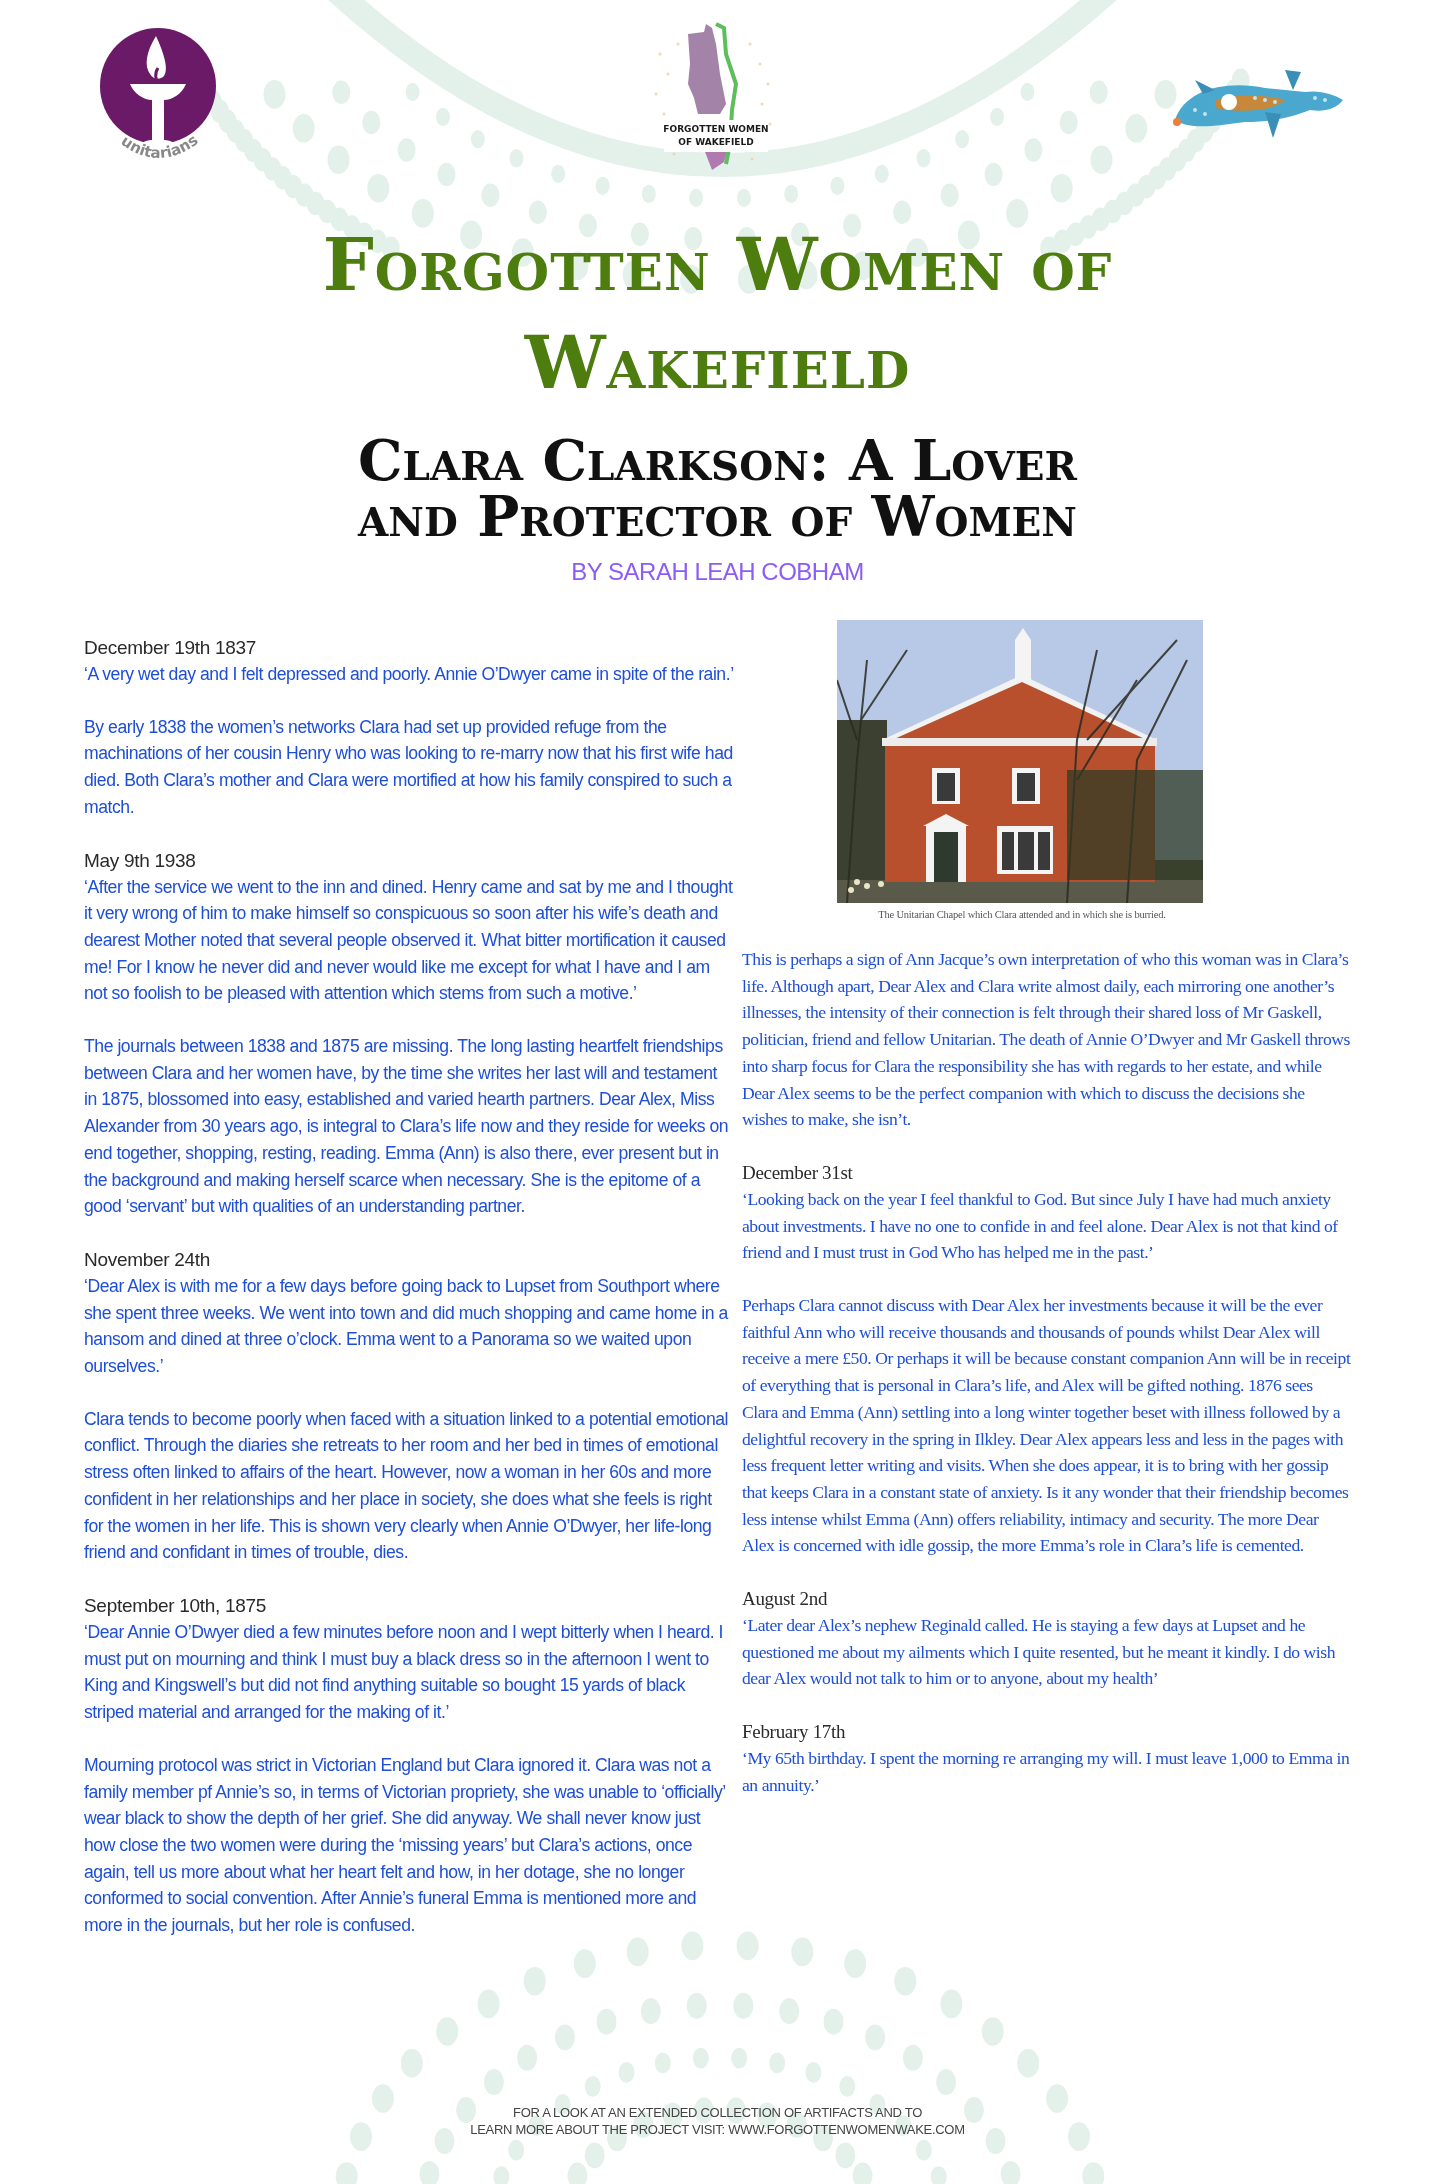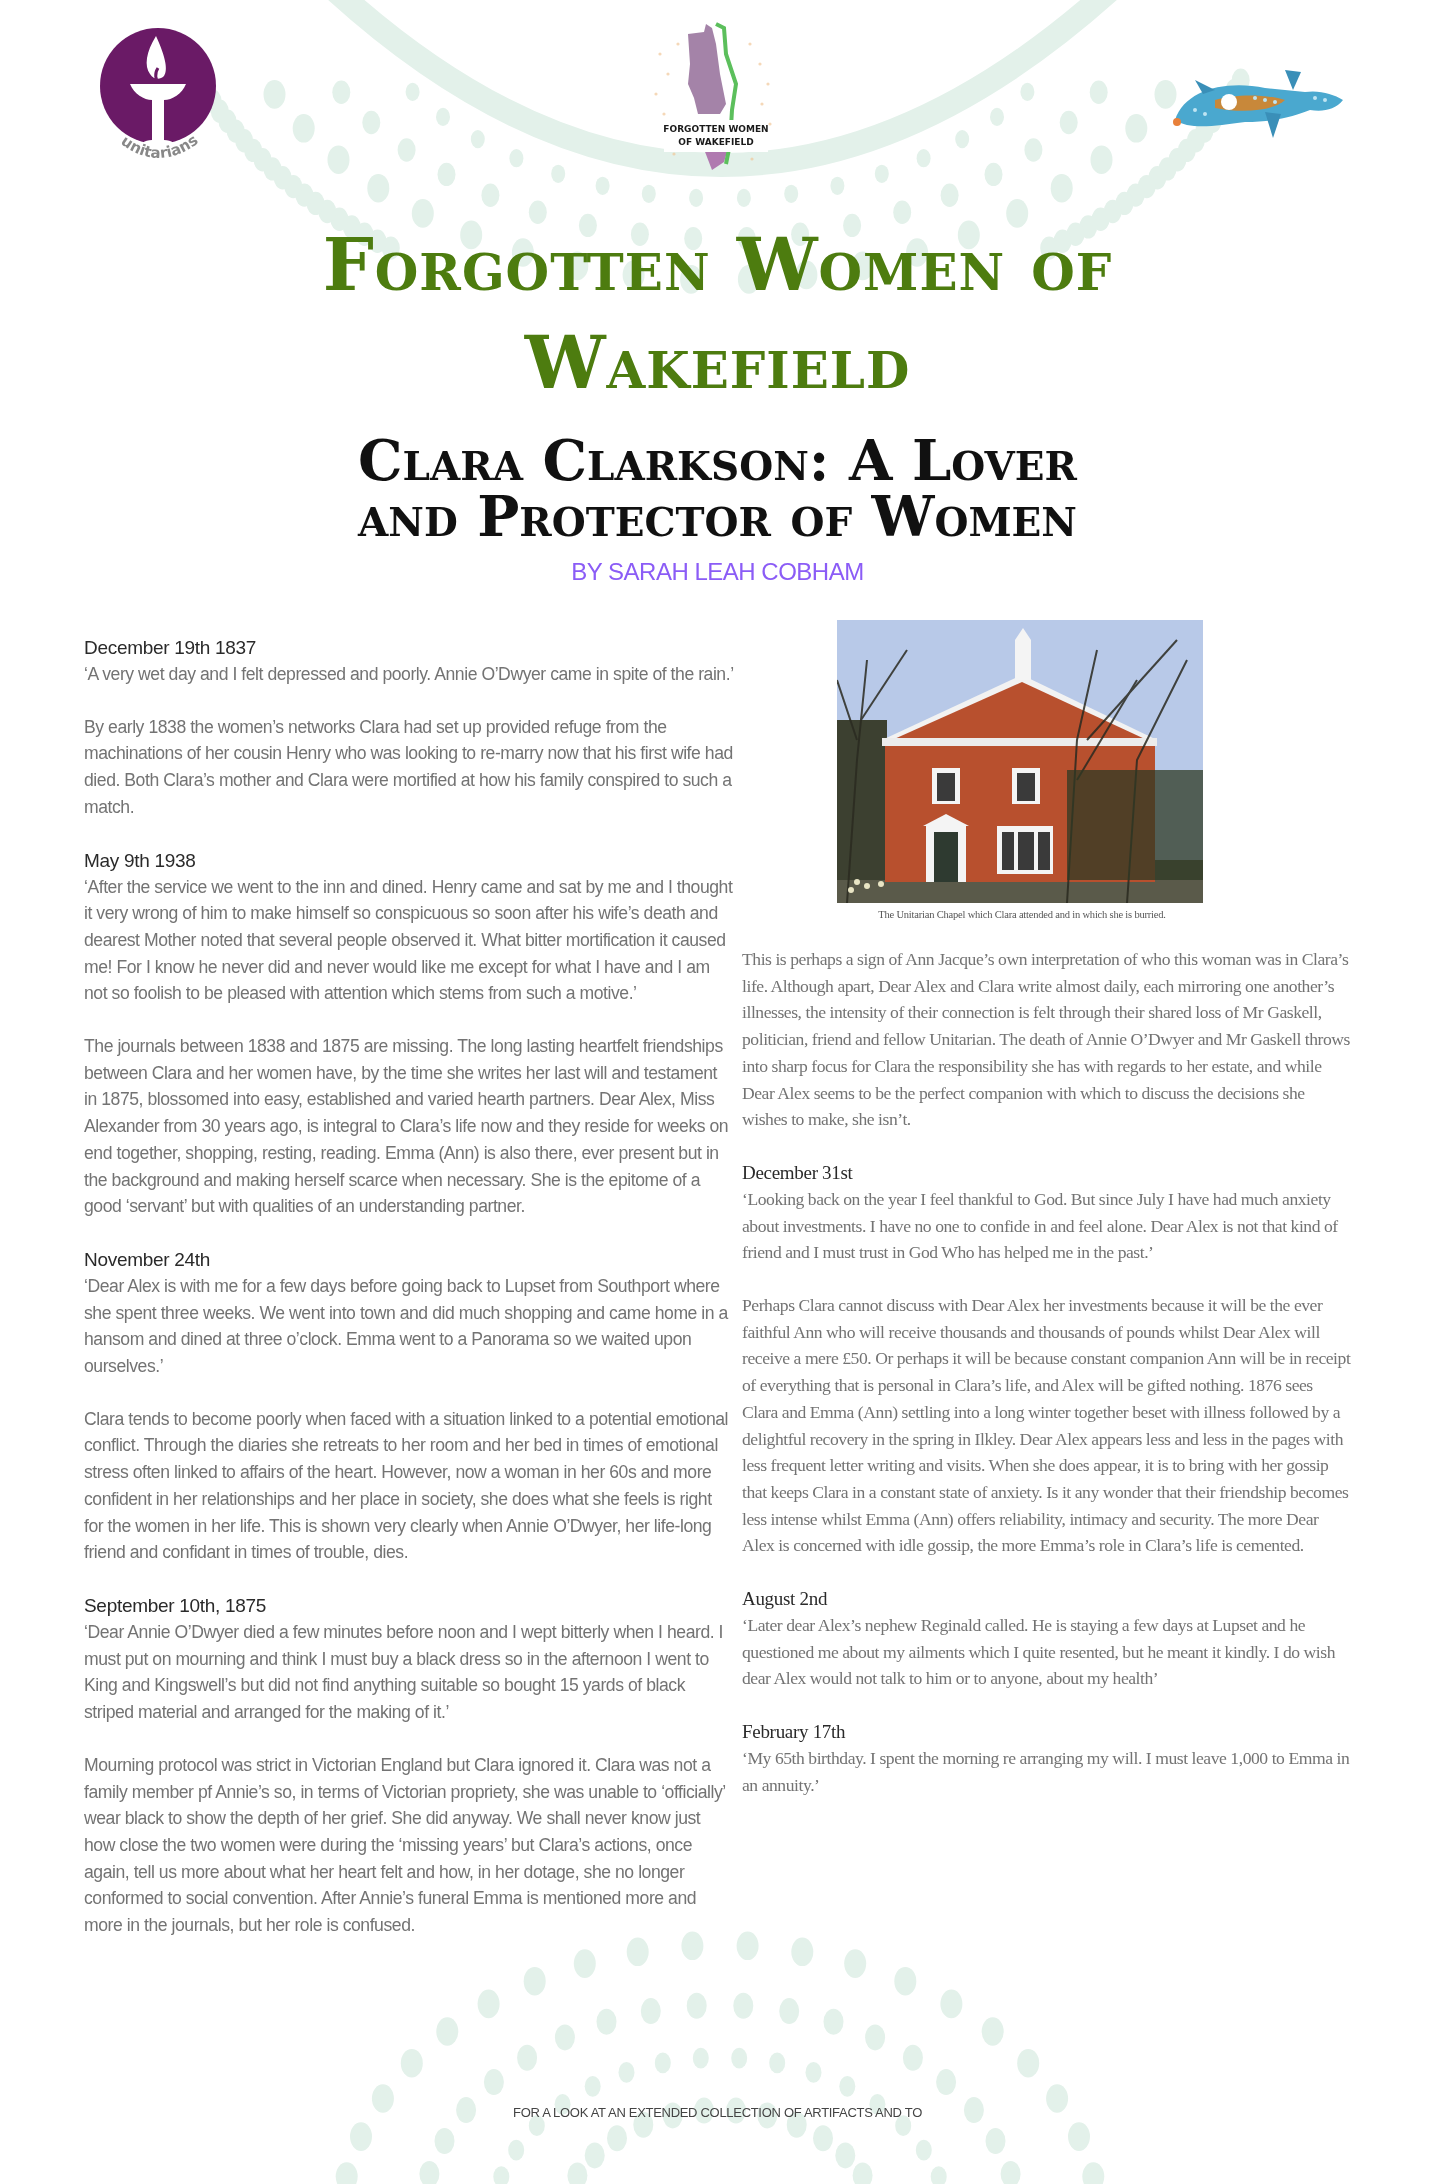--- a/index.html
+++ b/index.html
@@ -32,21 +32,21 @@
     position: absolute; z-index: 2; left: 0; width: 1435px; top: 558px;
     text-align: center; font-size: 24px; color: #8b5cf6; letter-spacing: -0.5px;
     font-family: "Liberation Sans", sans-serif;
   }
 
   .col { position: absolute; z-index: 2; font-family: "Liberation Sans", sans-serif; }
   .col-left { left: 84px; top: 610px; width: 650px; margin-top: 24px; }
   .col-right { left: 742px; top: 620px; width: 610px; font-family: Liberation Serif, serif; }
 
   .entry-date { font-size: 19px; color: #2a2a2a; line-height: 27px; letter-spacing: -0.3px; }
-  .para { font-size: 17.6px; color: #737373; line-height: 26.7px; letter-spacing: -0.45px; }
+  .para { font-size: 17.6px; color: #1d4ed8; line-height: 26.7px; letter-spacing: -0.45px; }
   .gap { height: 26px; }
 
   .figure { position: relative; margin-left: 95px; width: 370px; }
   .photo { width: 366px; height: 283px; position: relative; overflow: hidden; display: block; }
   .caption { font-size: 10.5px; color: #555; text-align: center; margin-top: 6px; letter-spacing: -0.2px; width: 380px; margin-left: -5px; }
 
   .footer {
     position: absolute; z-index: 2; left: 0; width: 1435px; top: 2104px;
     text-align: center; font-size: 13px; line-height: 17px; color: #444; letter-spacing: -0.3px;
   }
@@ -371,13 +371,14 @@
       <div class="entry-date">August 2nd</div>
       <p class="para">‘Later dear Alex’s nephew Reginald called. He is staying a few days at Lupset and he questioned me about my ailments which I quite resented, but he meant it kindly. I do wish dear Alex would not talk to him or to anyone, about my health’</p>
       <div class="gap"></div>
       <div class="entry-date">February 17th</div>
       <p class="para">‘My 65th birthday. I spent the morning re arranging my will. I must leave 1,000 to Emma in an annuity.’</p>
     </div>
 </div>
 
 <div class="footer">
   <span class="line">FOR A LOOK AT AN EXTENDED COLLECTION OF ARTIFACTS AND TO</span>
+  <span class="line">LEARN MORE ABOUT THE PROJECT VISIT: WWW.FORGOTTENWOMENWAKE.COM</span>
 </div>
 
 </body></html>

